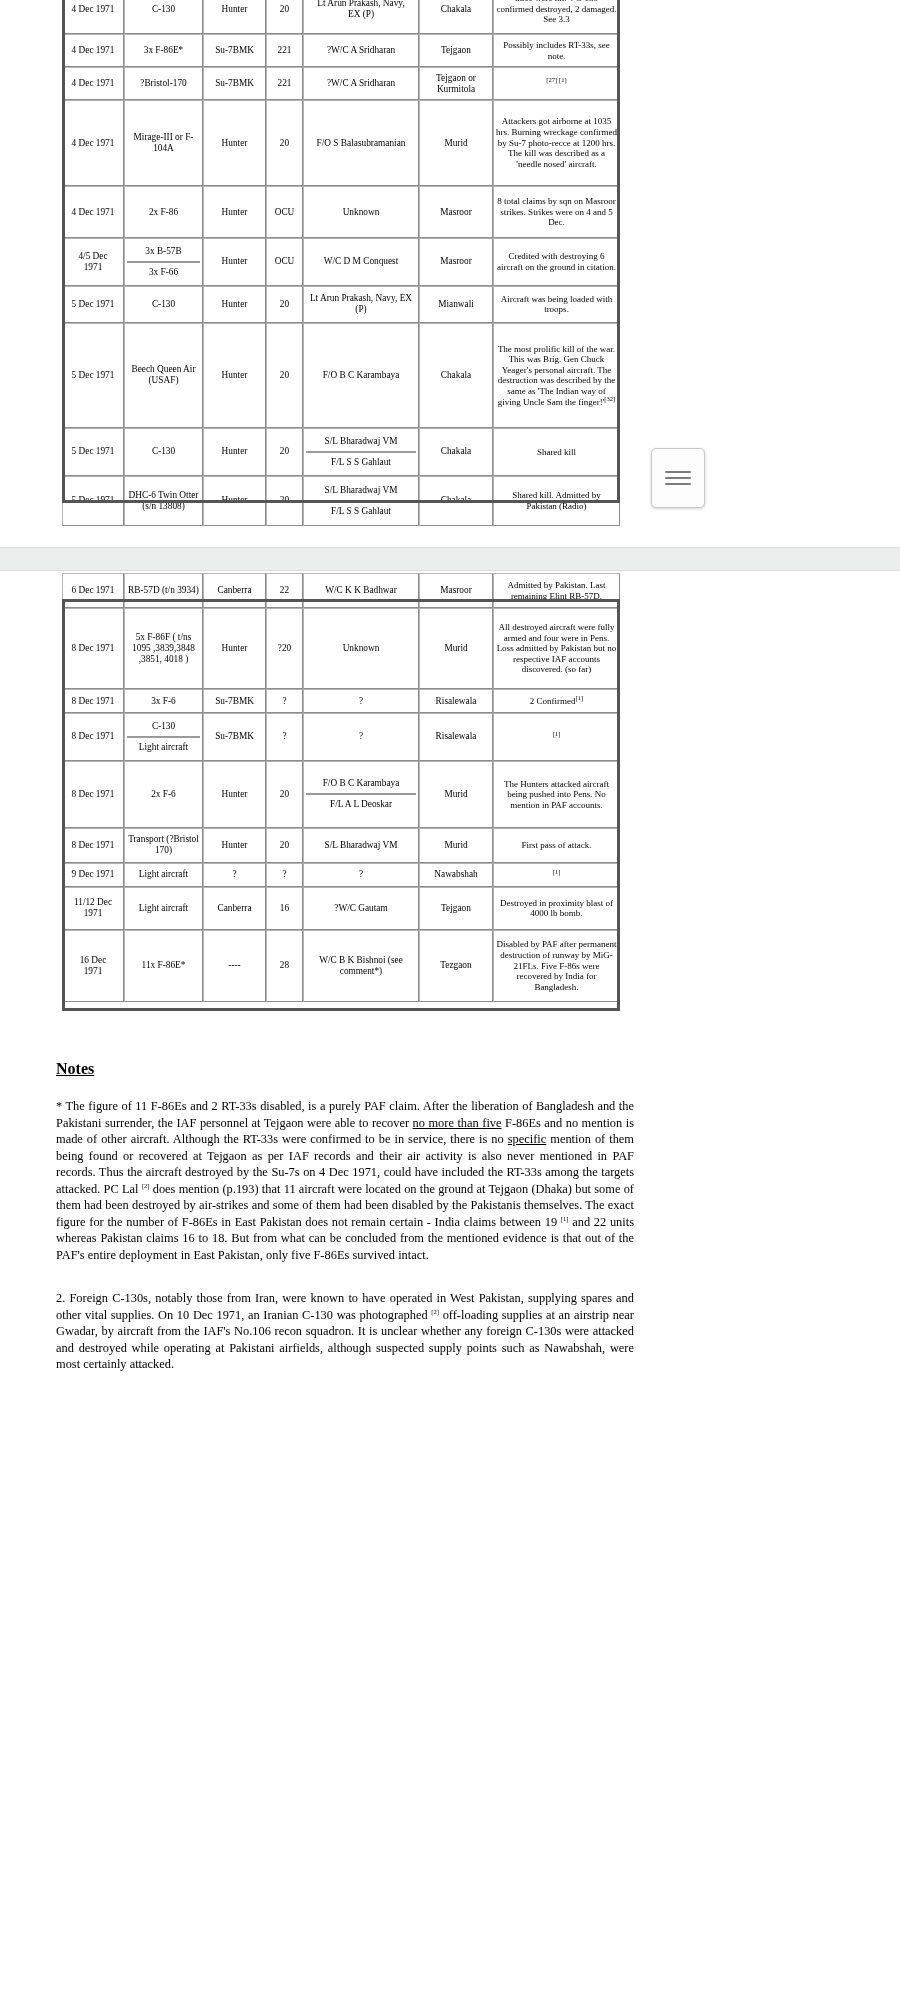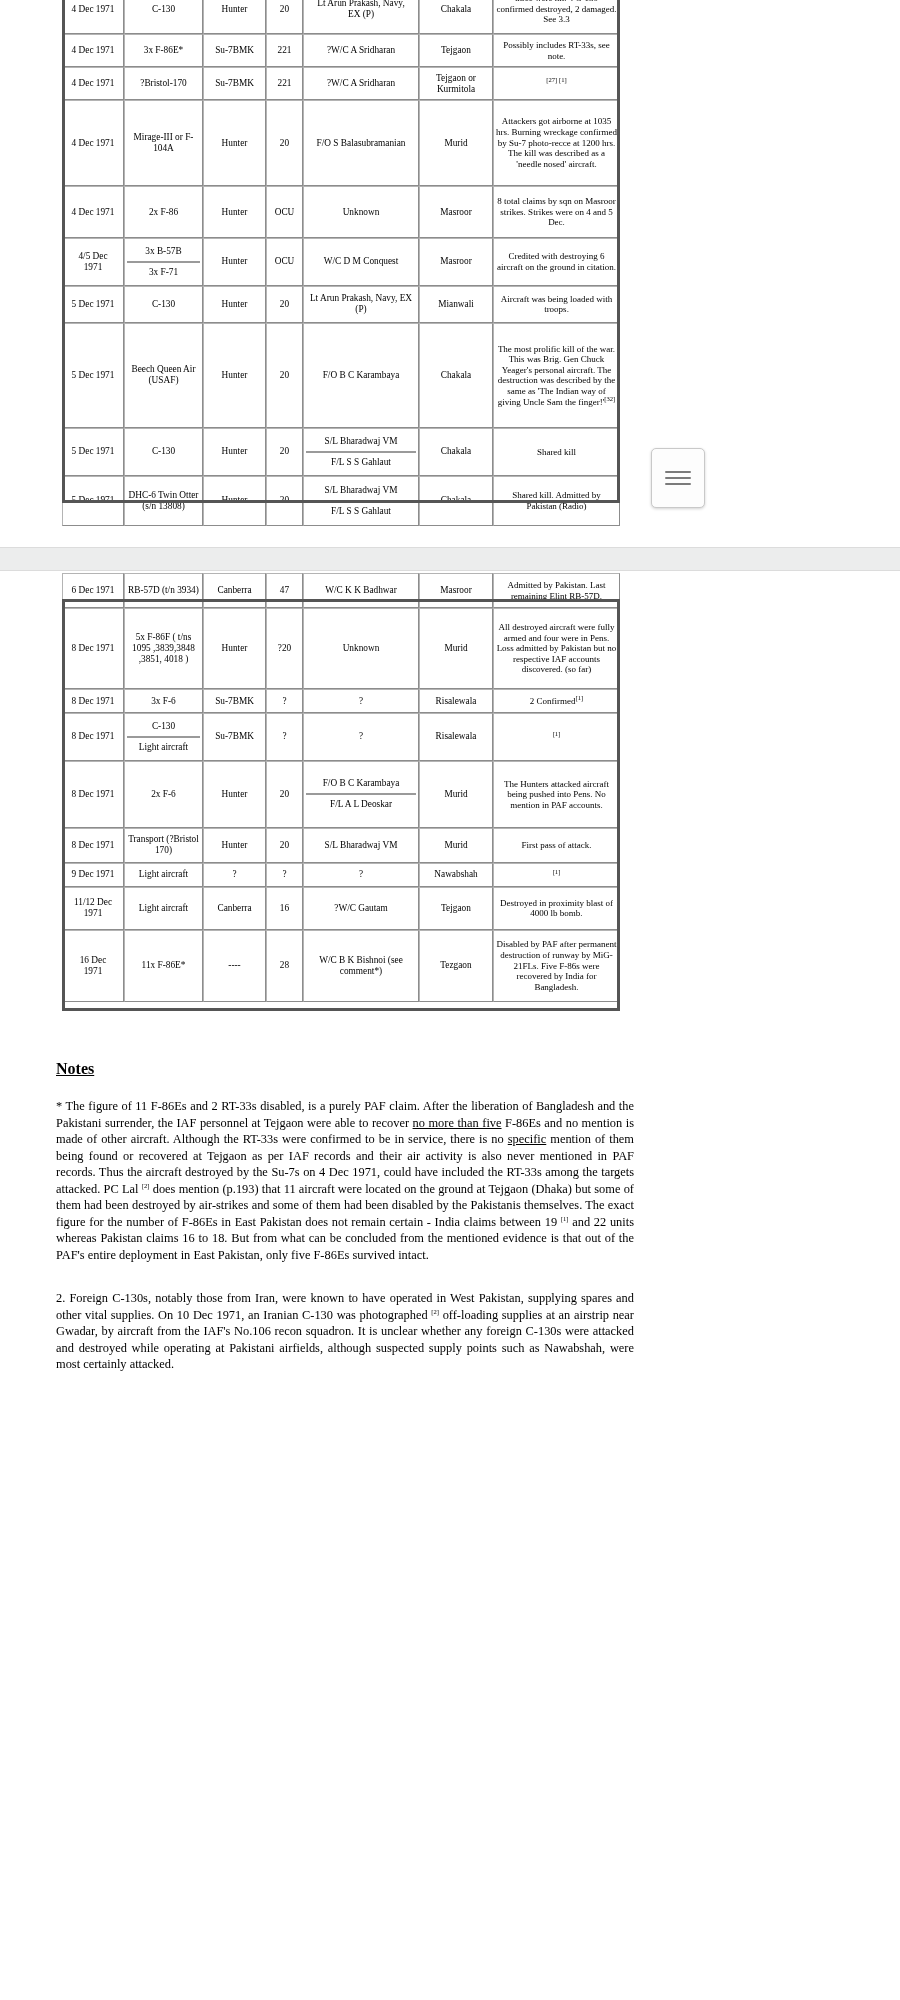--- a/index.html
+++ b/index.html
@@ -203,21 +203,21 @@
         </tr>
 
         <tr style="height:43px;">
           <td>
               <span style="display:block;">4/5 Dec</span>
               <span style="display:block;">1971</span>
             </td>
           <td class="nopad">
             <span class="split">
               <span class="half">3x  B-57B</span>
-              <span class="half">3x  F-71</span>
+              <span class="half">3x  F-66</span>
             </span>
           </td>
           <td>Hunter</td>
           <td>OCU</td>
           <td>W/C D M Conquest</td>
           <td>Masroor</td>
           <td class="lastcol">Credited with destroying 6 aircraft  on  the  ground  in citation.</td>
         </tr>
 
         <tr style="height:37px;">
@@ -294,21 +294,21 @@
           <col class="c-sqn">
         <col class="c-pilot">
           <col class="c-base">
           <col class="c-remarks">
       </colgroup>
       <tbody>
         <tr style="height:35px;">
           <td>6 Dec 1971</td>
           <td>RB-57D (t/n 3934)</td>
           <td>Canberra</td>
-          <td>47</td>
+          <td>22</td>
           <td>W/C K K Badhwar</td>
           <td>Masroor</td>
           <td class="lastcol">Admitted by Pakistan. Last remaining Elint RB-57D.</td>
         </tr>
 
         <tr style="height:81px;">
           <td>8 Dec 1971</td>
           <td>5x F-86F ( t/ns 1095 ,3839,3848 ,3851,  4018  )</td>
           <td>Hunter</td>
           <td>?20</td>

